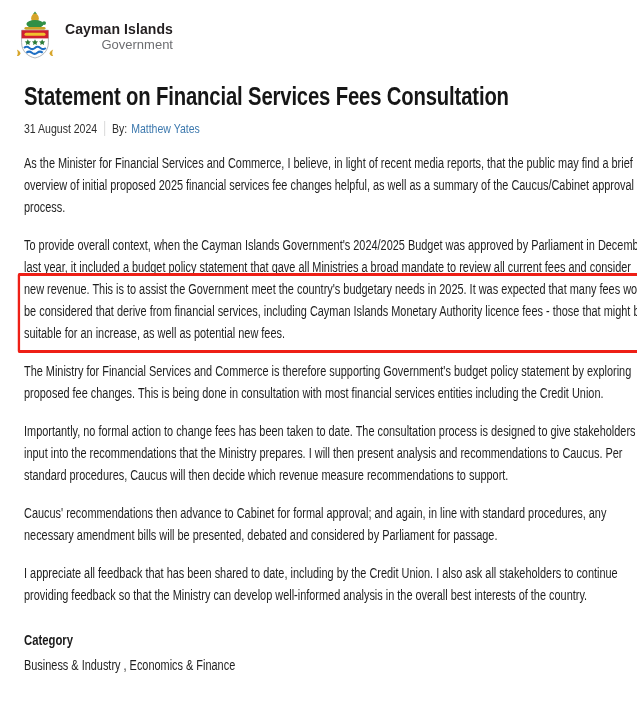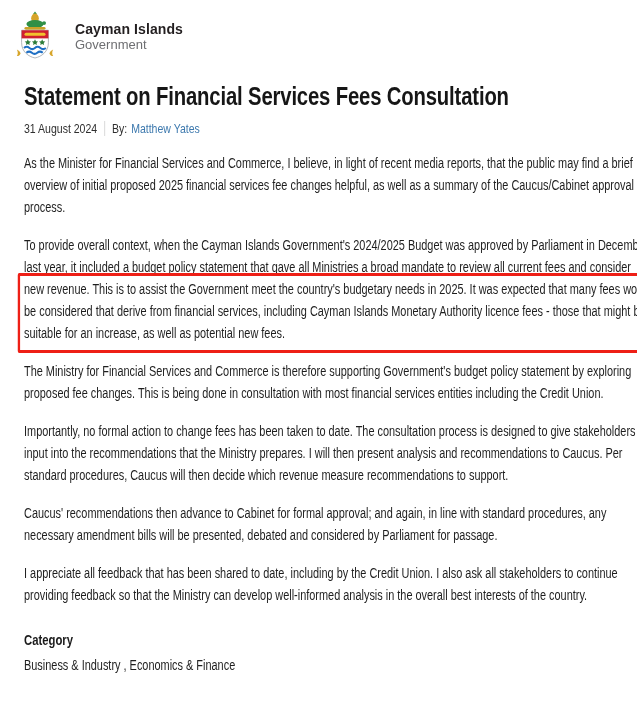--- a/index.html
+++ b/index.html
@@ -17,37 +17,38 @@
     background: #fff;
   }
   
   .site-header {
     padding: 11px 0 0 13px;
     height: 52px;
   }
   .logo {
     display: flex;
     align-items: center;
-    gap: 18px;
+    gap: 8px;
     cursor: pointer;
     width: fit-content;
   }
   .logo svg { display: block; }
   .wordmark { line-height: 1.15; padding-top: 2px; }
   .wordmark .wm-title {
     font-size: 14px;
     font-weight: 700;
     color: #231f20;
     letter-spacing: 0.1px;
   }
   .wordmark .wm-sub {
     font-size: 13px;
     font-weight: 400;
     color: #6d6e71;
     margin-top: 1px;
+    text-align: right;
   }
   
   .content { padding-left: 24px; }
   .scalewrap {
     width: 806px;
     transform: scaleX(0.78);
     transform-origin: left top;
   }
   h1.page-title {
     margin: 18px 0 0 0;

